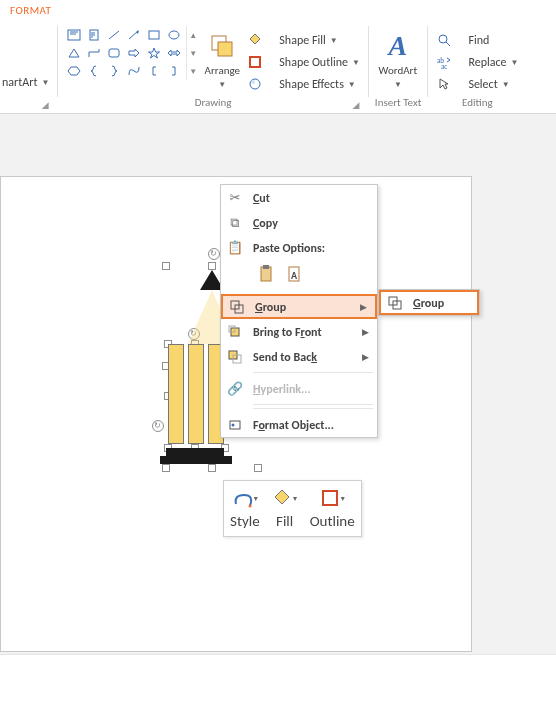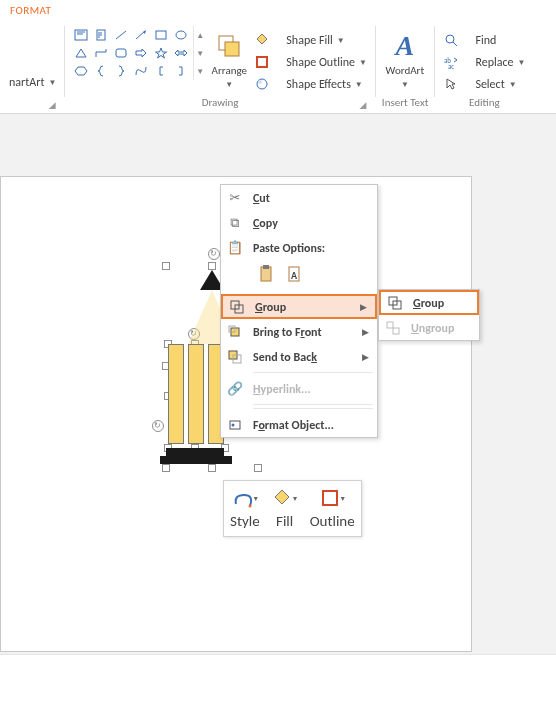--- a/index.html
+++ b/index.html
@@ -70,21 +70,21 @@
 </style>
 </head>
 <body>
 
 <div class="tab-bar">
   <div class="tab">FORMAT</div>
 </div>
 
 <div class="ribbon">
 
-  <div class="group" style="padding-left:0;margin-left:7px;">
+  <div class="group" style="padding-left:0;">
     <div class="group-body">
       <div class="stack-btns" style="justify-content:flex-end; height:66px;">
         <div class="sbtn">
           <span>nartArt</span>
             <span class="cd">▼</span>
         </div>
       </div>
     </div>
     <div class="group-label" style="height:16px;">&nbsp;<span class="group-launcher">◢</span></div>
   </div>
@@ -407,29 +407,20 @@
 <div class="ctx" style="top:289px;left:378px;width:102px;">
   <div class="row box">
       <span class="ic">
         <svg width="14" height="14">
           <rect x="1" y="1" width="8" height="8" fill="none" stroke="#555"></rect>
           <rect x="5" y="5" width="8" height="8" fill="none" stroke="#555"></rect>
         </svg>
       </span>
       <span class="lbl"><span class="u">G</span>roup</span>
     </div>
-  <div class="row dis">
-      <span class="ic">
-        <svg width="14" height="14">
-          <rect x="1" y="1" width="6" height="6" fill="none" stroke="#bbb"></rect>
-          <rect x="7" y="7" width="6" height="6" fill="none" stroke="#bbb"></rect>
-        </svg>
-      </span>
-      <span class="lbl"><span class="u">U</span>ngroup</span>
-    </div>
 </div>
 
 <div class="mini-toolbar" style="top:480px;left:223px;">
   <div class="mt-btn">
     <div class="mi">
         <svg width="24" height="20">
           <path d="M4 16 Q2 7 12 7 Q22 7 18 18" fill="none" stroke="#3b6fb6" stroke-width="2"></path>
           <circle cx="18" cy="18" r="1.5" fill="#f26c29"></circle>
         </svg>
         <span class="dd" style="margin-left:1px;">▾</span>

